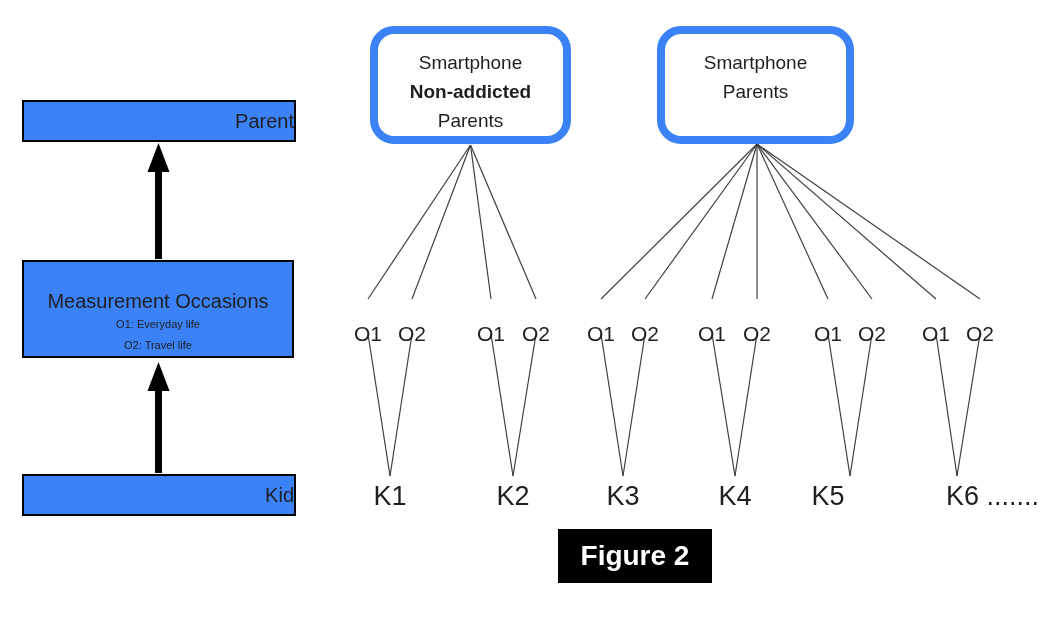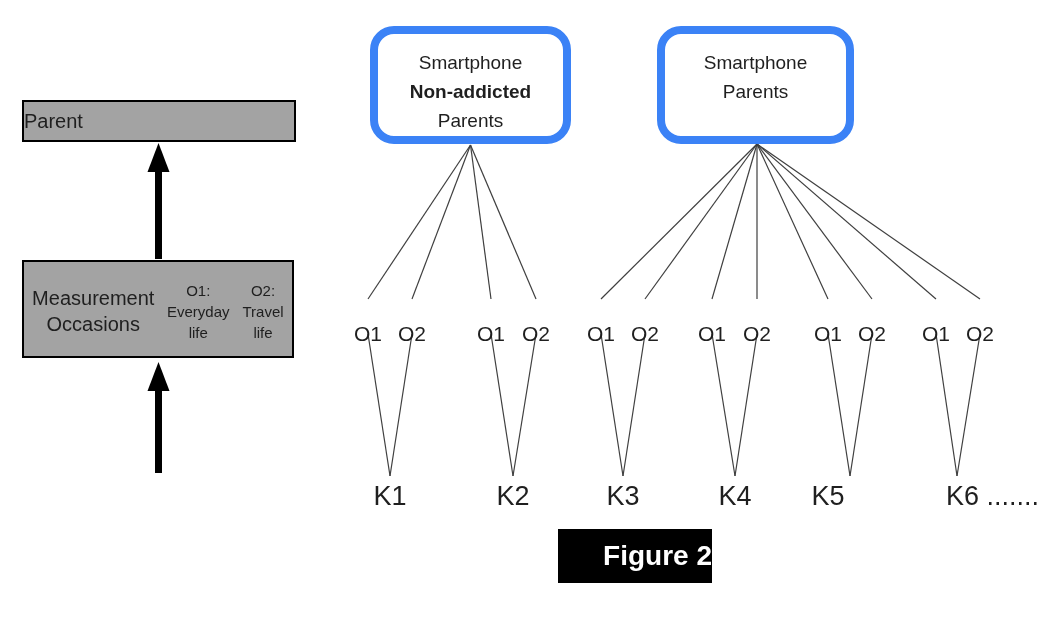--- a/index.html
+++ b/index.html
@@ -16,31 +16,31 @@
 
   svg.lines {
     position: absolute;
     left: 0; top: 0;
     width: 1054px; height: 620px;
   }
 
   .rect-box {
     position: absolute;
     border: 2px solid #000000;
-    background: #a3a3a3;
+    background: #3b82f6;
     display: flex;
     align-items: center;
-    justify-content: flex-start;
+    justify-content: flex-end;
     text-align: center;
   }
   .parent-box  { left: 22px;  top: 100px; width: 274px; height: 42px; font-size: 20px; }
   .kid-box     { left: 22px;  top: 474px; width: 274px; height: 42px; font-size: 20px; }
-  .measure-box { left: 22px;  top: 260px; width: 272px; height: 98px; padding-top: 4px; }
+  .measure-box { left: 22px;  top: 260px; width: 272px; height: 98px; flex-direction: column; padding-top: 4px; }
   .m-title { font-size: 20px; line-height: 26px; }
-  .m-sub   { font-size: 15px; line-height: 21px; }
+  .m-sub   { font-size: 11px; line-height: 21px; }
 
   .round-box {
     position: absolute;
     border: 8px solid #3b82f6;
     border-radius: 24px;
     background: #ffffff;
     text-align: center;
     font-size: 19px;
     line-height: 29px;
     padding-top: 14px;
@@ -69,21 +69,21 @@
   .figure-caption {
     position: absolute;
     left: 558px; top: 529px;
     width: 154px; height: 54px;
     background: #000000;
     color: #ffffff;
     font-size: 28px;
     font-weight: bold;
     display: flex;
     align-items: center;
-    justify-content: flex-end;
+    justify-content: center;
   }
 </style>
 </head>
 <body>
 
 <div class="canvas">
 
   <svg class="lines" viewBox="0 0 1054 620" xmlns="http://www.w3.org/2000/svg">
 
     <g stroke="#000000" fill="#000000">
@@ -132,20 +132,23 @@
   <div class="rect-box parent-box">
     <span>Parent</span>
   </div>
 
   <div class="rect-box measure-box">
     <div class="m-title">Measurement Occasions</div>
     <div class="m-sub">O1: Everyday life</div>
     <div class="m-sub">O2: Travel life</div>
   </div>
 
+  <div class="rect-box kid-box">
+    <span>Kid</span>
+  </div>
 
   <div class="round-box round-a">
     <div>Smartphone</div>
     <div class="bold-line">Non-addicted</div>
     <div>Parents</div>
   </div>
 
   <div class="round-box round-b">
     <div>Smartphone</div>
     <div>Parents</div>

